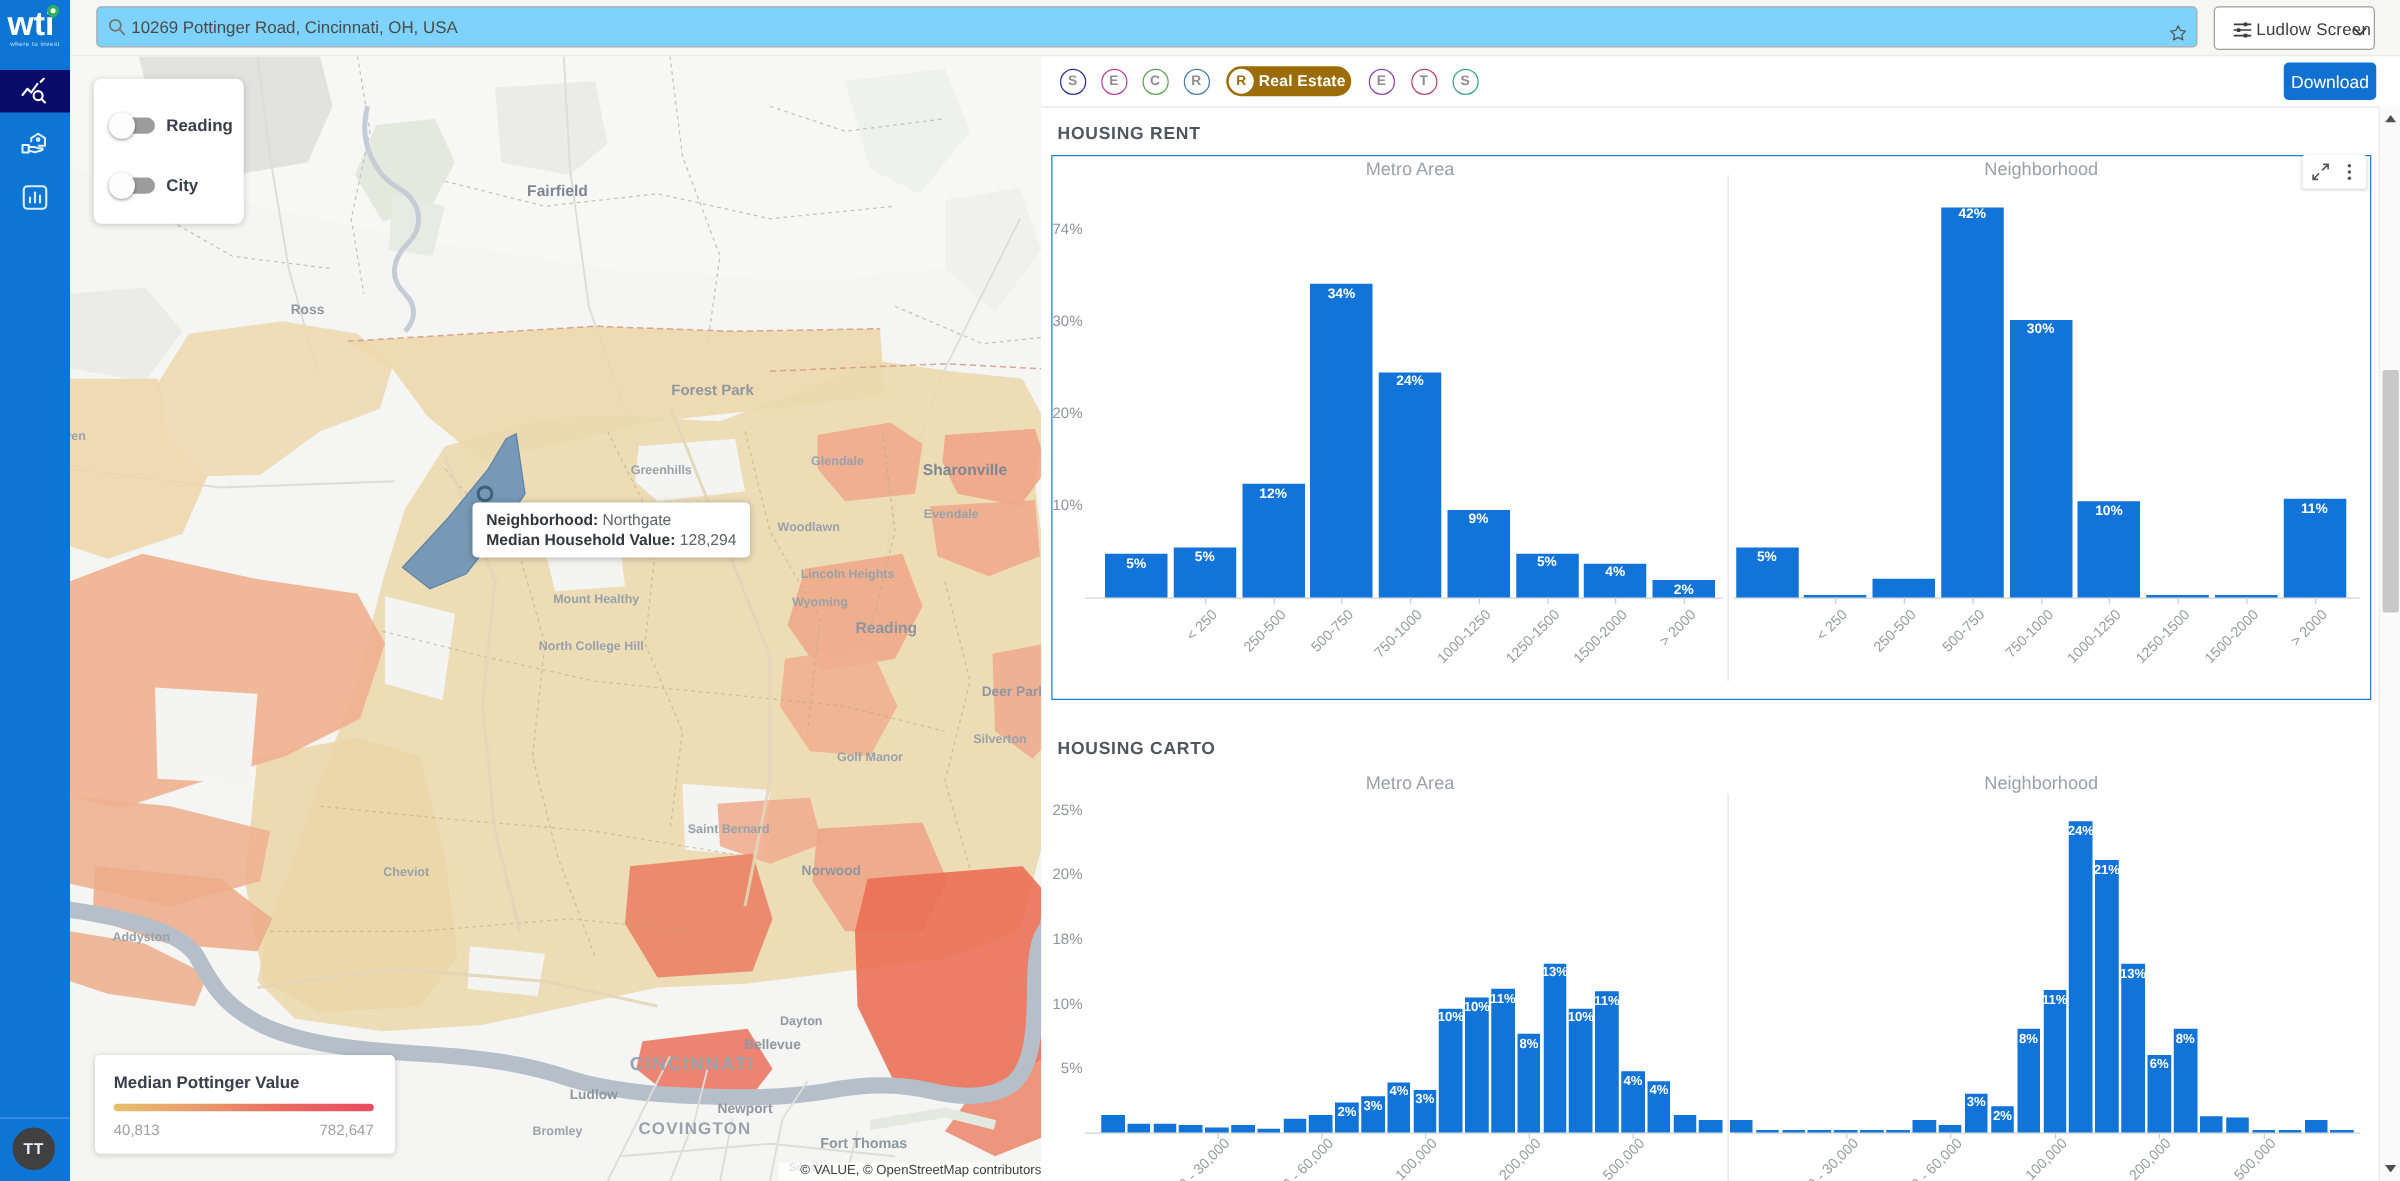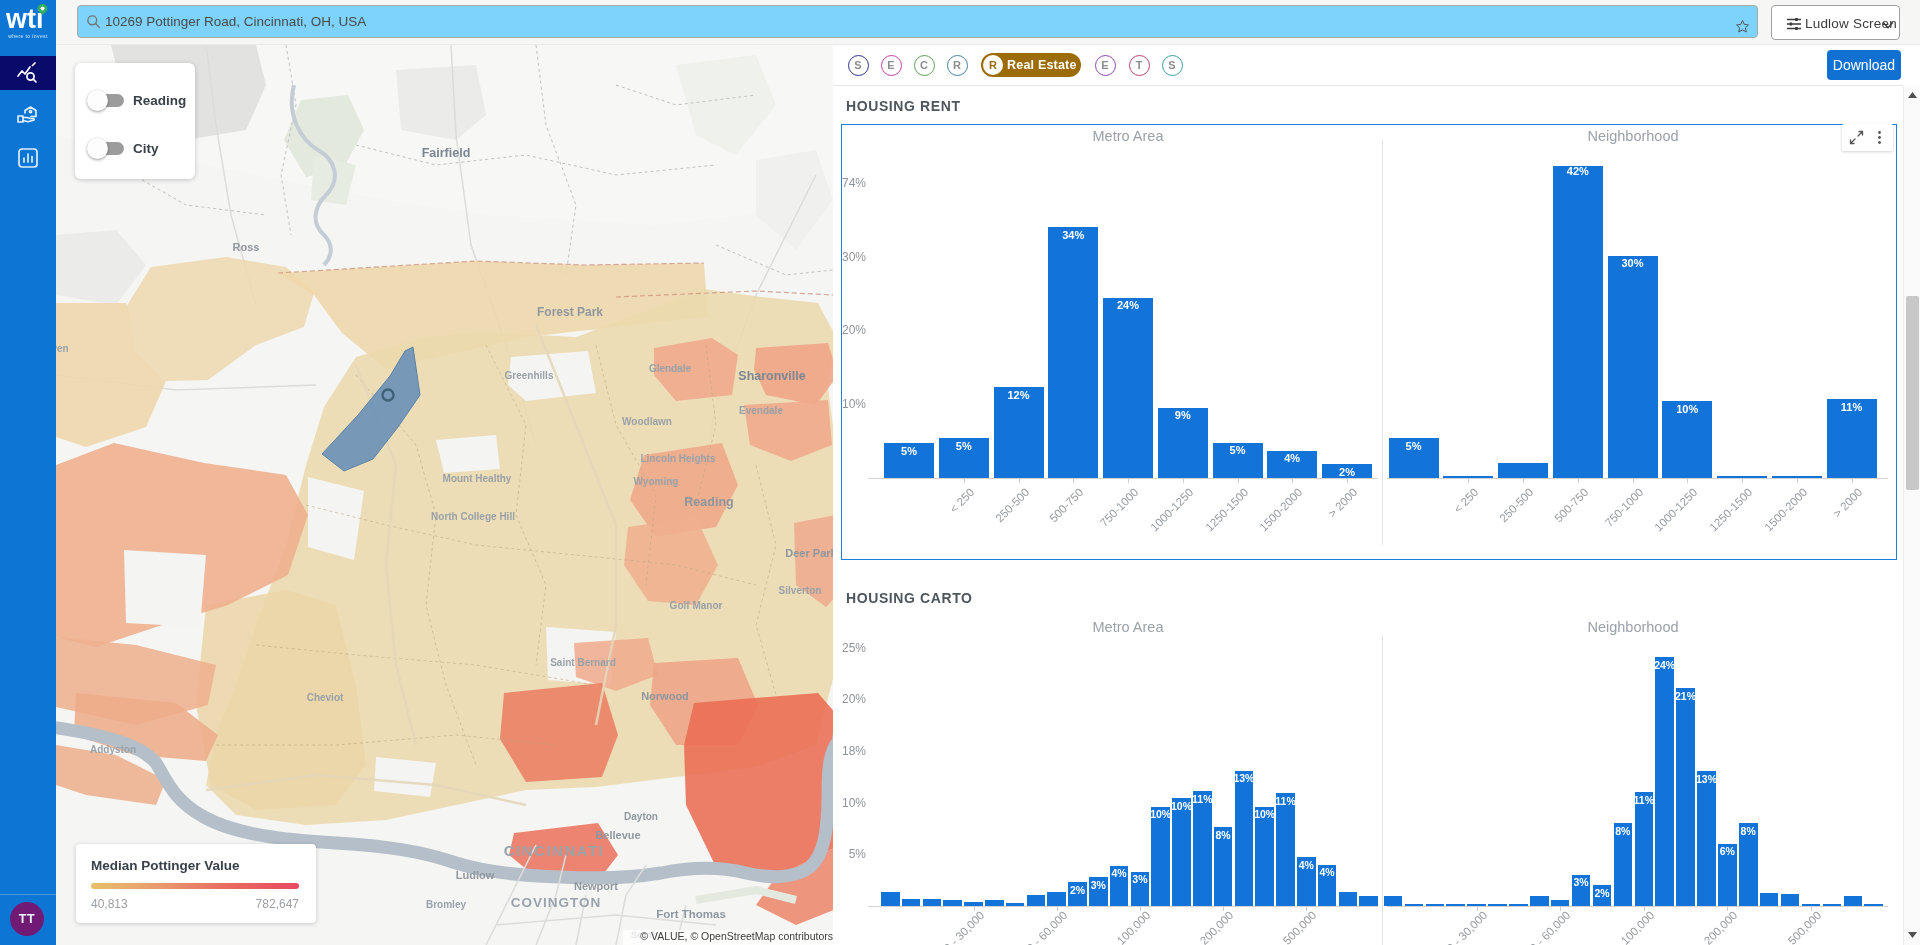--- a/index.html
+++ b/index.html
@@ -40,21 +40,21 @@
       <path d="M3 13 L8 13 L8 19 L3 19 Z"></path>
       <path d="M8 14.5 L12 14.5 C13.5 14.5 14 15.5 16 15.5 L18.5 15.5 C19.5 15.5 19.5 17 18.5 17.2 L13 18.8 L8 17.5"></path>
     </svg>
 <svg class="abs" style="left:17px;top:147px" width="22" height="22" viewBox="0 0 22 22" fill="none" stroke="#dceefd" stroke-width="1.7">
       <rect x="2" y="2" width="18" height="18" rx="3"></rect>
       <path d="M7 15 L7 11" stroke-linecap="round"></path>
       <path d="M11 15 L11 7" stroke-linecap="round"></path>
       <path d="M15 15 L15 9.5" stroke-linecap="round"></path>
     </svg>
 <div class="abs" style="left:0;top:894px;width:56px;height:1px;background:#4a9ae2"></div>
-<div class="abs" style="left:10px;top:902px;width:34px;height:34px;border-radius:50%;background:#701a75;color:#e8f2ff;font-size:12.5px;font-weight:bold;text-align:center;line-height:34px;letter-spacing:.5px">TT</div>
+<div class="abs" style="left:10px;top:902px;width:34px;height:34px;border-radius:50%;background:#404040;color:#e8f2ff;font-size:12.5px;font-weight:bold;text-align:center;line-height:34px;letter-spacing:.5px">TT</div>
 </div>
 <div id="topbar">
 <div id="searchbox">
 <svg class="abs" style="left:8px;top:8px" width="15" height="15" viewBox="0 0 16 16" fill="none" stroke="#757575" stroke-width="1.5">
         <circle cx="6.7" cy="6.7" r="4.7"></circle>
         <path d="M10.2 10.2 L14.3 14.3" stroke-linecap="round"></path>
       </svg>
 <div class="abs" style="left:27px;top:8px;font-size:13.5px;color:#4a4a4a">10269 Pottinger Road, Cincinnati, OH, USA</div>
 <svg class="abs" style="left:1657px;top:13px" width="15" height="15" viewBox="0 0 24 24" fill="none" stroke="#555" stroke-width="1.6" stroke-linejoin="round">
         <path d="M12 2.5 L14.9 8.6 L21.5 9.5 L16.7 14.1 L17.9 20.7 L12 17.5 L6.1 20.7 L7.3 14.1 L2.5 9.5 L9.1 8.6 Z"></path>
@@ -396,20 +396,24 @@
       <text x="562" y="794" font-size="11" fill="#8f97a0" font-weight="bold" letter-spacing="0px" text-anchor="middle" font-family="Liberation Sans,sans-serif">Bellevue</text>
       <text x="498" y="811" font-size="15" fill="#9aa2ab" font-weight="bold" letter-spacing="1.5px" text-anchor="middle" font-family="Liberation Sans,sans-serif">CINCINNATI</text>
       <text x="419" y="834" font-size="11" fill="#8f97a0" font-weight="bold" letter-spacing="0px" text-anchor="middle" font-family="Liberation Sans,sans-serif">Ludlow</text>
       <text x="540" y="845" font-size="11" fill="#8f97a0" font-weight="bold" letter-spacing="0px" text-anchor="middle" font-family="Liberation Sans,sans-serif">Newport</text>
       <text x="500" y="862" font-size="13.5" fill="#9aa2ab" font-weight="bold" letter-spacing="1px" text-anchor="middle" font-family="Liberation Sans,sans-serif">COVINGTON</text>
       <text x="390" y="863" font-size="10" fill="#9aa2ab" font-weight="bold" letter-spacing="0px" text-anchor="middle" font-family="Liberation Sans,sans-serif">Bromley</text>
       <text x="635" y="873" font-size="11.5" fill="#8f97a0" font-weight="bold" letter-spacing="0px" text-anchor="middle" font-family="Liberation Sans,sans-serif">Fort Thomas</text>
       <text x="4" y="307" font-size="10" fill="#99a1a9" font-weight="bold" letter-spacing="0px" text-anchor="middle" font-family="Liberation Sans,sans-serif">ven</text>
       <circle cx="332" cy="350" r="5.5" fill="none" stroke="#3d6277" stroke-width="2.4"></circle>
     </svg>
+    <div class="abs" style="left:322px;top:357px;height:44px;background:#fff;border-radius:4px;box-shadow:0 1px 6px rgba(0,0,0,.25);padding:6px 11px;font-size:12.5px;color:#5d6468;line-height:16px;z-index:5;white-space:nowrap">
+<div><b style="color:#30363a">Neighborhood:</b> Northgate</div>
+<div><b style="color:#30363a">Median Household Value:</b> 128,294</div>
+</div>
 <div class="abs" style="left:19px;top:18px;width:120px;height:116px;background:#fff;border-radius:6px;box-shadow:0 1px 5px rgba(0,0,0,.2);z-index:5"></div>
 <div class="abs" style="left:36px;top:48.5px;width:32px;height:13px;background:#9c9c9c;border-radius:7px;z-index:6"></div>
 <div class="abs" style="left:31px;top:44.5px;width:21px;height:21px;border-radius:50%;background:#fdfdfd;box-shadow:0 1px 3px rgba(0,0,0,.4);z-index:7"></div>
 <div class="abs" style="left:77px;top:48px;font-size:13.5px;font-weight:bold;color:#3a4149;z-index:6">Reading</div>
 <div class="abs" style="left:36px;top:96.5px;width:32px;height:13px;background:#9c9c9c;border-radius:7px;z-index:6"></div>
 <div class="abs" style="left:31px;top:92.5px;width:21px;height:21px;border-radius:50%;background:#fdfdfd;box-shadow:0 1px 3px rgba(0,0,0,.4);z-index:7"></div>
 <div class="abs" style="left:77px;top:96px;font-size:13.5px;font-weight:bold;color:#3a4149;z-index:6">City</div>
 <div class="abs" style="left:20px;top:799px;width:240px;height:79px;background:#fff;border-radius:4px;box-shadow:0 1px 5px rgba(0,0,0,.18);z-index:5">
 <div class="abs" style="left:15px;top:14px;font-size:13.5px;font-weight:bold;color:#39404a">Median Pottinger Value</div>
 <div class="abs" style="left:15px;top:39px;width:208px;height:6px;border-radius:3px;background:linear-gradient(90deg,#e7c06a,#e89a6e,#e96a5f,#e84a5f)"></div>

